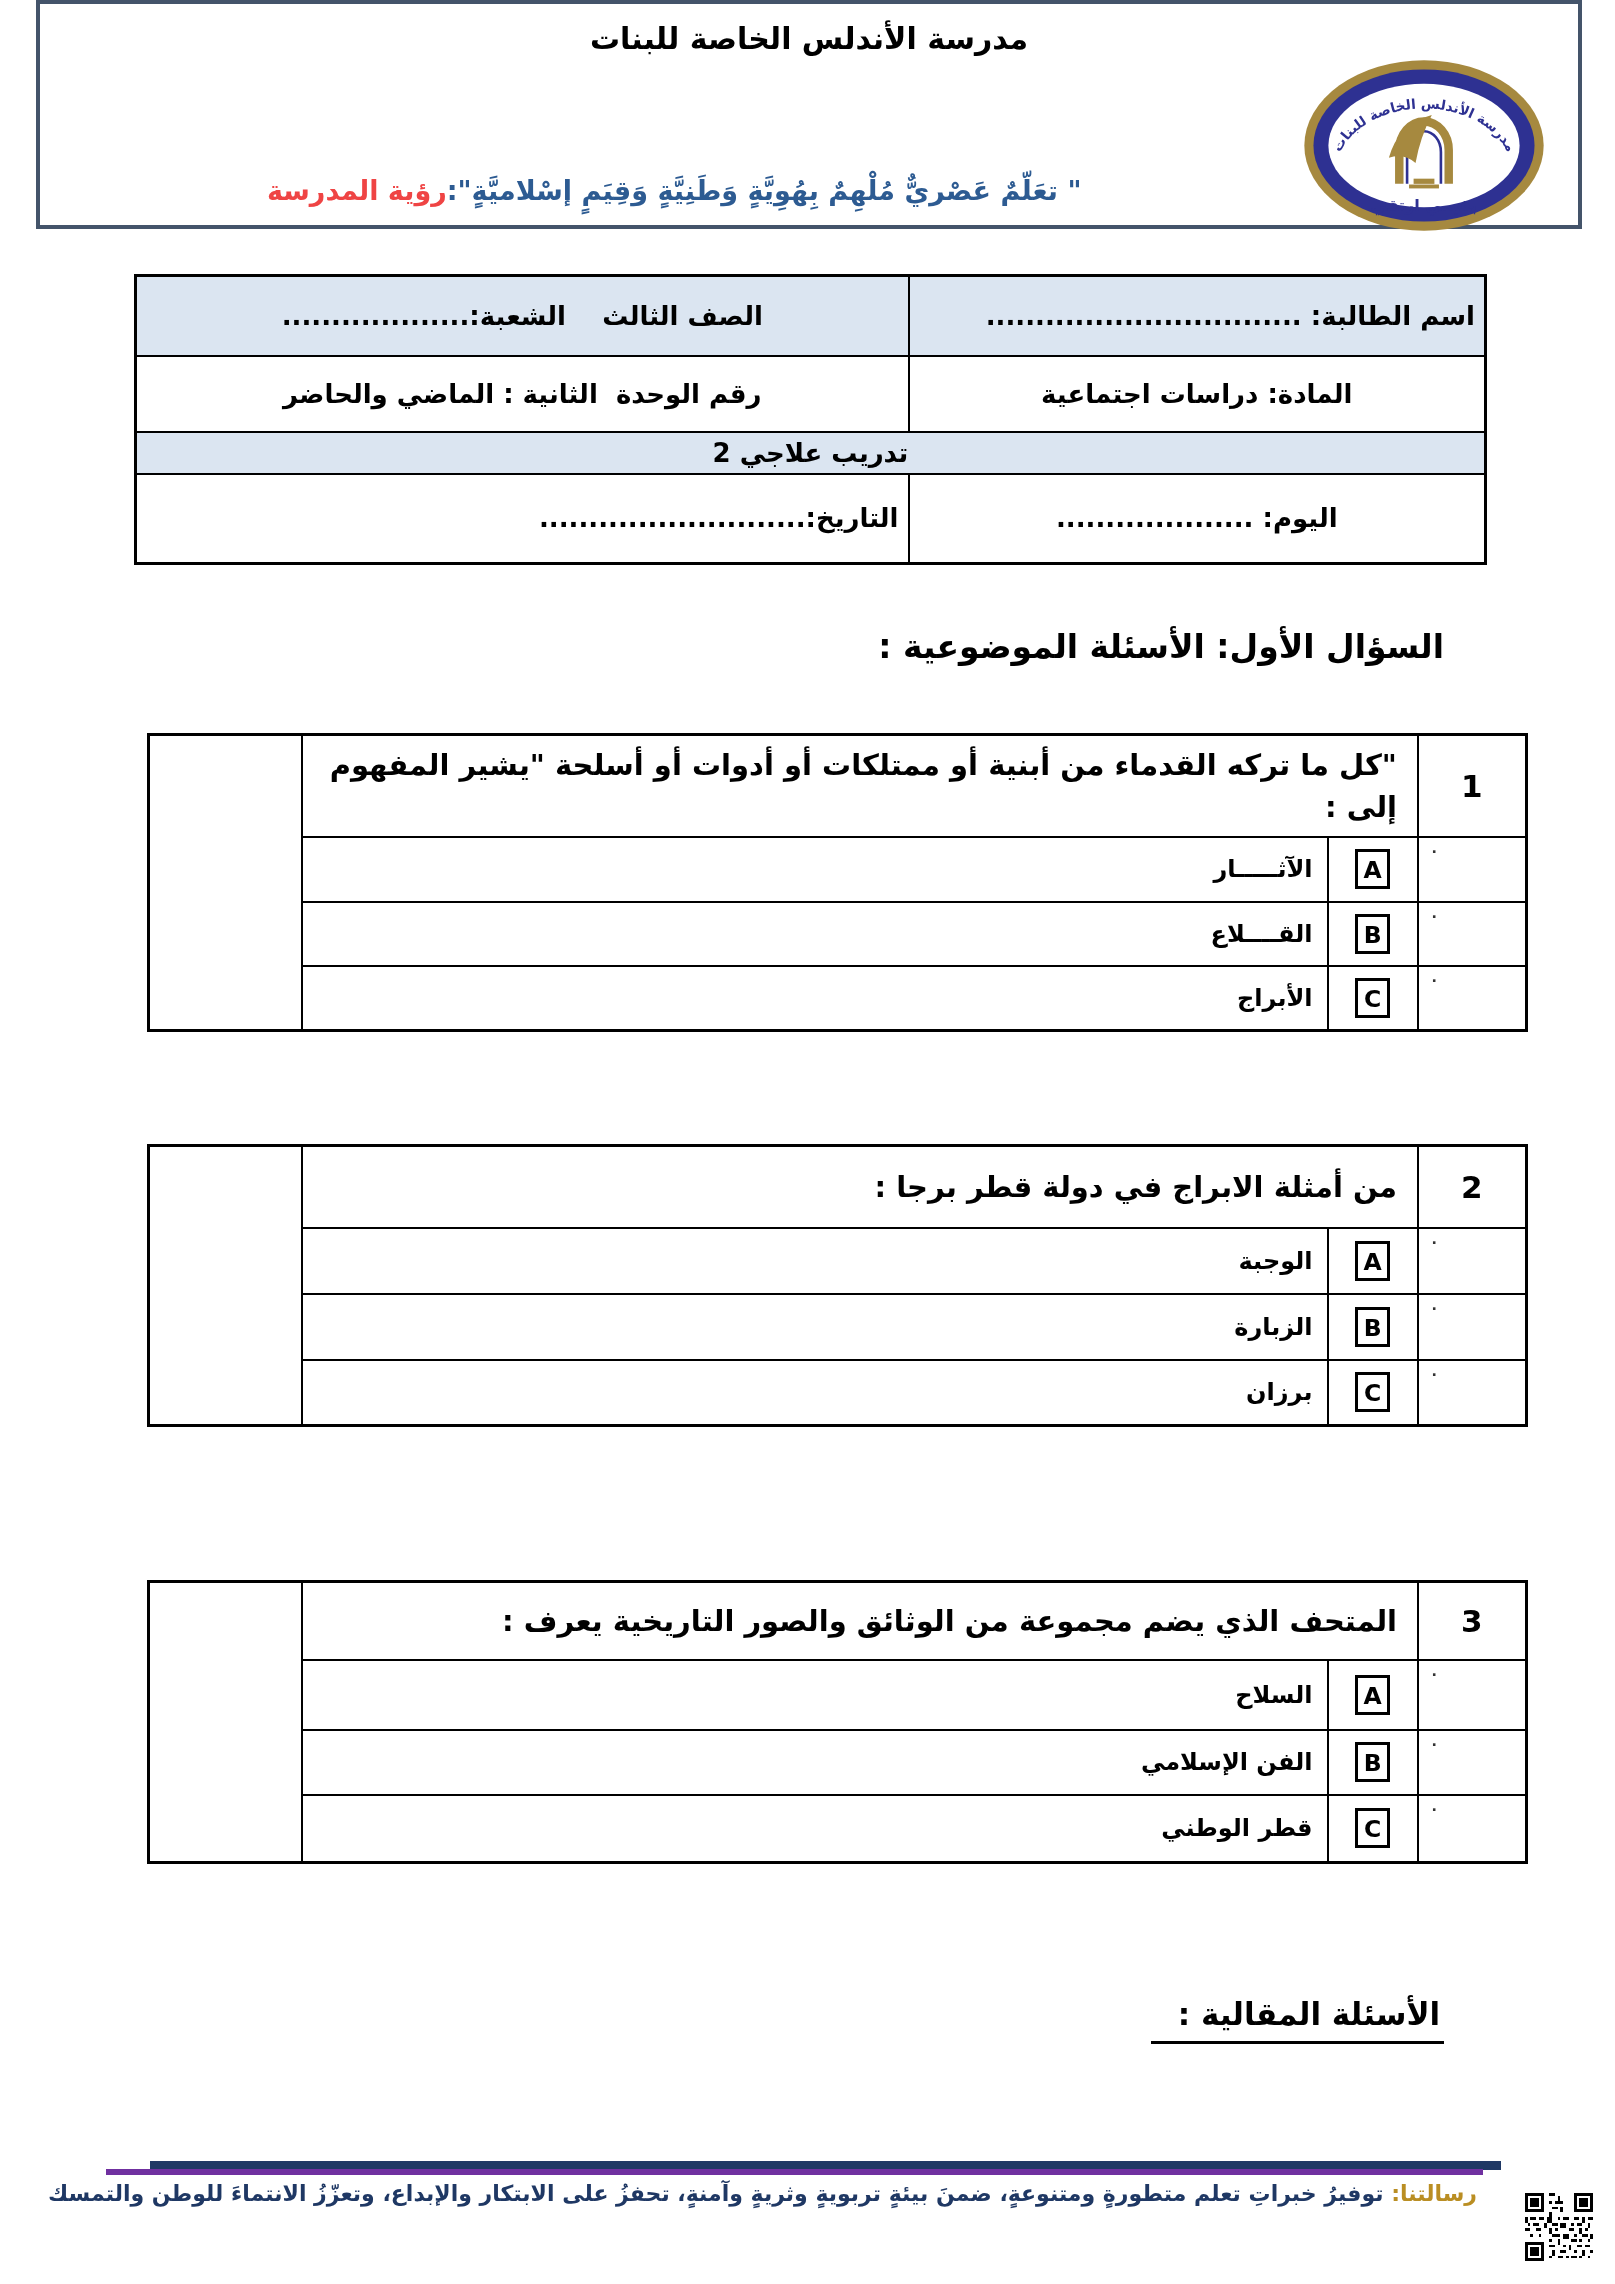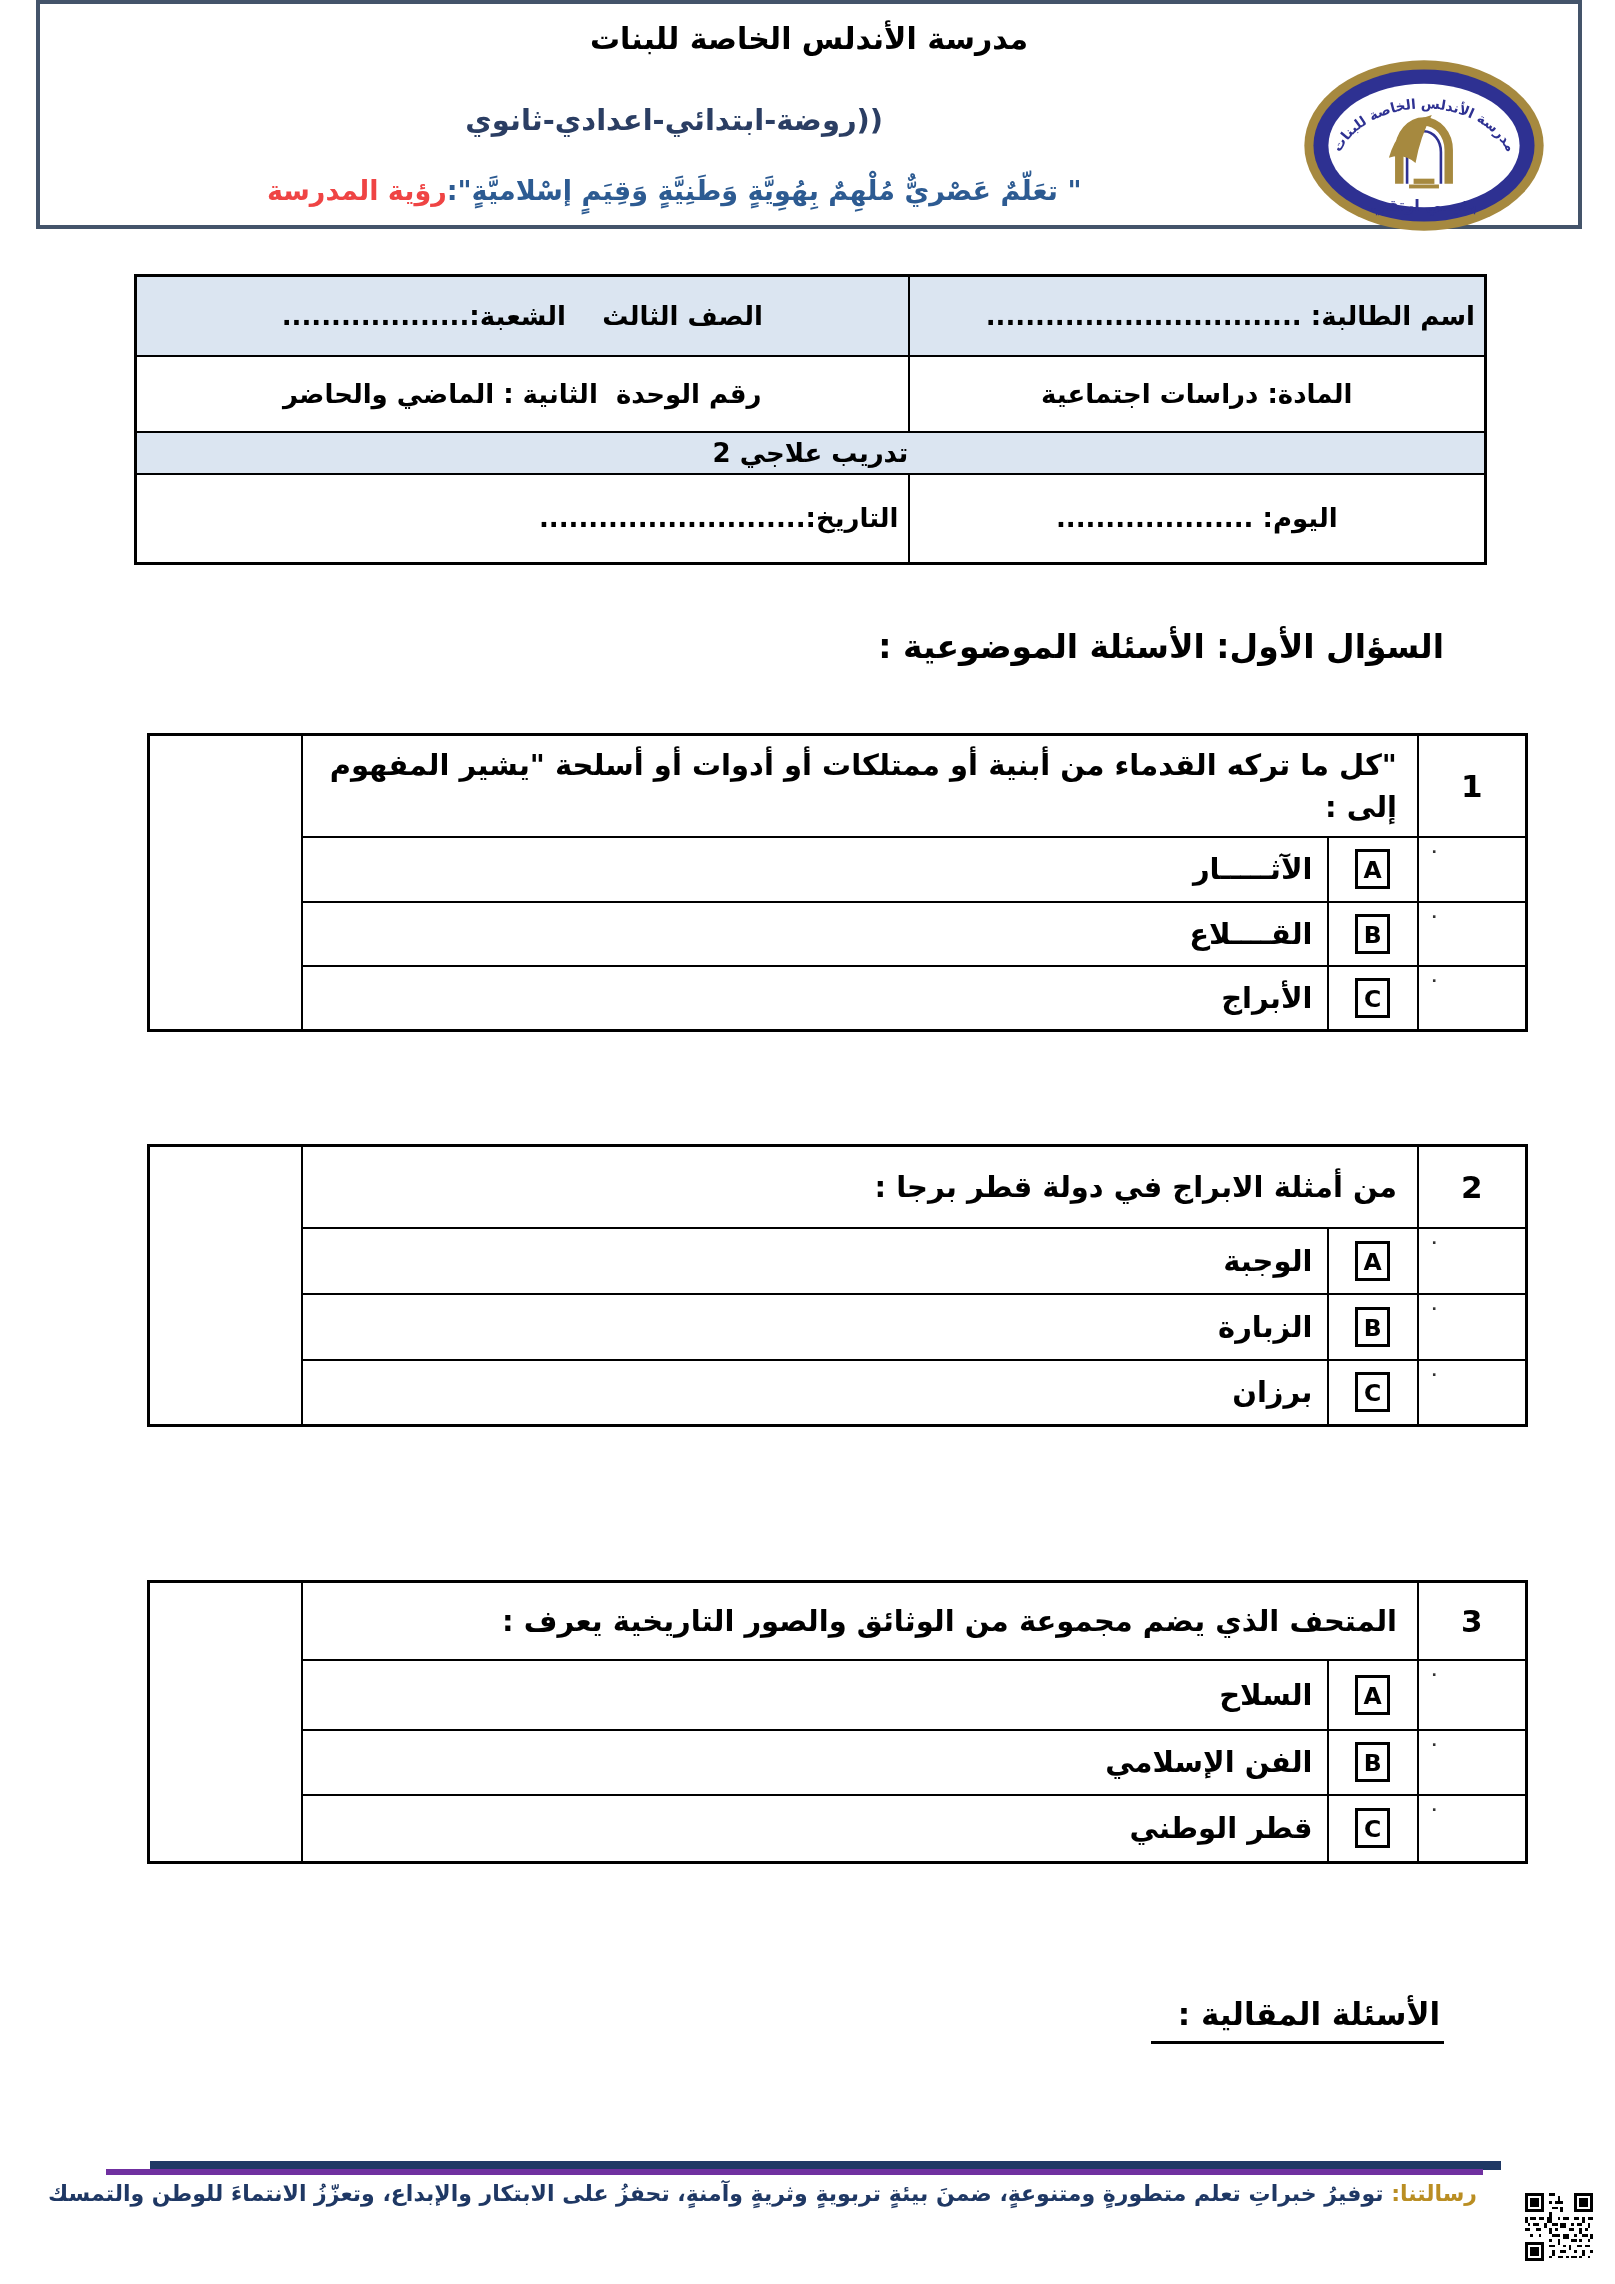--- a/index.html
+++ b/index.html
@@ -35,21 +35,21 @@
                    border-bottom:3.9px solid #000; padding:0 3.9px 9px 27px; }
 
   
   .q-wrap { left:147px; width:1381px; }
   .q1 { top:733px; } .q2 { top:1144px; } .q3 { top:1580px; }
   table.qtable { width:100%; border-collapse:collapse; table-layout:fixed; border:3.9px solid #000; background:#fff; }
   table.qtable td { border:2.6px solid #000; vertical-align:middle; }
   .q-num  { text-align:center; font-size:31px; font-weight:bold; }
   .q-text { padding:7.8px 19.6px 7.8px 7.8px; font-size:29px; font-weight:bold; line-height:1.45; text-align:right; }
   .q-text .l2 { display:block; }
-  .q-opt  { padding-right:14.3px; font-size:29px; font-weight:bold; text-align:right; }
+  .q-opt  { padding-right:14.3px; font-size:24px; font-weight:bold; text-align:right; }
   .q-boxcell { text-align:center; }
   .letterbox { display:inline-block; width:35px; height:40px; line-height:37px; border:3.3px solid #000;
                font-size:23.5px; font-weight:bold; text-align:center; background:#fff; }
   .q-dotcell { position:relative; }
   .q-dotcell span { position:absolute; left:13px; top:2.6px; font-size:14.3px; font-weight:bold; color:#333; }
   .sidecol { background:#fff; }
   .rh-q1a{height:98px} .rh-q1b{height:65px} .rh-q1c{height:64px} .rh-q1d{height:65px}
   .rh-q2a{height:82px} .rh-q2b{height:66px} .rh-q2c{height:66px} .rh-q2d{height:66px}
   .rh-q3a{height:78px} .rh-q3b{height:70px} .rh-q3c{height:65px}  .rh-q3d{height:68px}
 
@@ -60,21 +60,20 @@
                  font-size:22px; font-weight:bold; color:#1f3864; line-height:34px; }
   .footer-text .line1 { white-space:nowrap; }
   .mission-label { color:#ba8e23; }
   .qr { left:1525px; top:2193px; width:68px; height:68px; }
 </style>
 </head>
 <body>
 
 <div class="abs header-box">
   <div class="h-line1">مدرسة الأندلس الخاصة للبنات</div>
-  <div class="h-sub h-line2"><bdi dir="ltr">))</bdi><span>روضة-ابتدائي-اعدادي-ثانوي</span></div>
   <div class="h-sub h-line3"><span class="vision-quote">" تعَلّمٌ عَصْريٌّ مُلْهِمٌ بِهُوِيَّةٍ وَطَنِيَّةٍ وَقِيَمٍ إسْلاميَّةٍ":</span><span class="vision-label">رؤية المدرسة</span></div>
 
   <svg class="abs logo" style="left:1263px; top:55px;" viewBox="0 0 372 266">
     <ellipse cx="186" cy="133" rx="184" ry="131" fill="#a6893f"></ellipse>
     <ellipse cx="186" cy="133" rx="170" ry="117" fill="#2e3192"></ellipse>
     <ellipse cx="186" cy="133" rx="147" ry="95" fill="#ffffff"></ellipse>
     <path id="arcpath" d="M 50 176 A 136 100 0 0 1 322 176" fill="none"></path>
     <text font-size="21" font-weight="bold" fill="#2e3192" font-family="DejaVu Sans, sans-serif">
       <textPath href="#arcpath" startOffset="50%" text-anchor="middle">مدرسة الأندلس الخاصة للبنات</textPath>
     </text>

